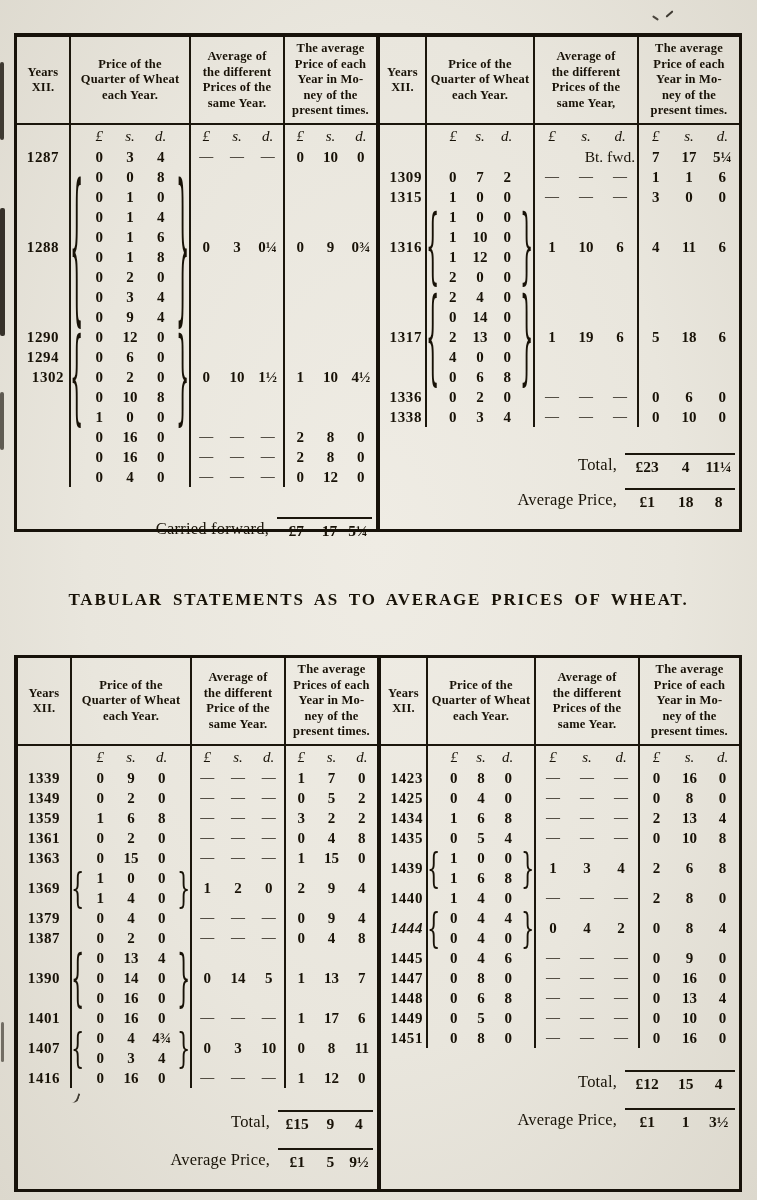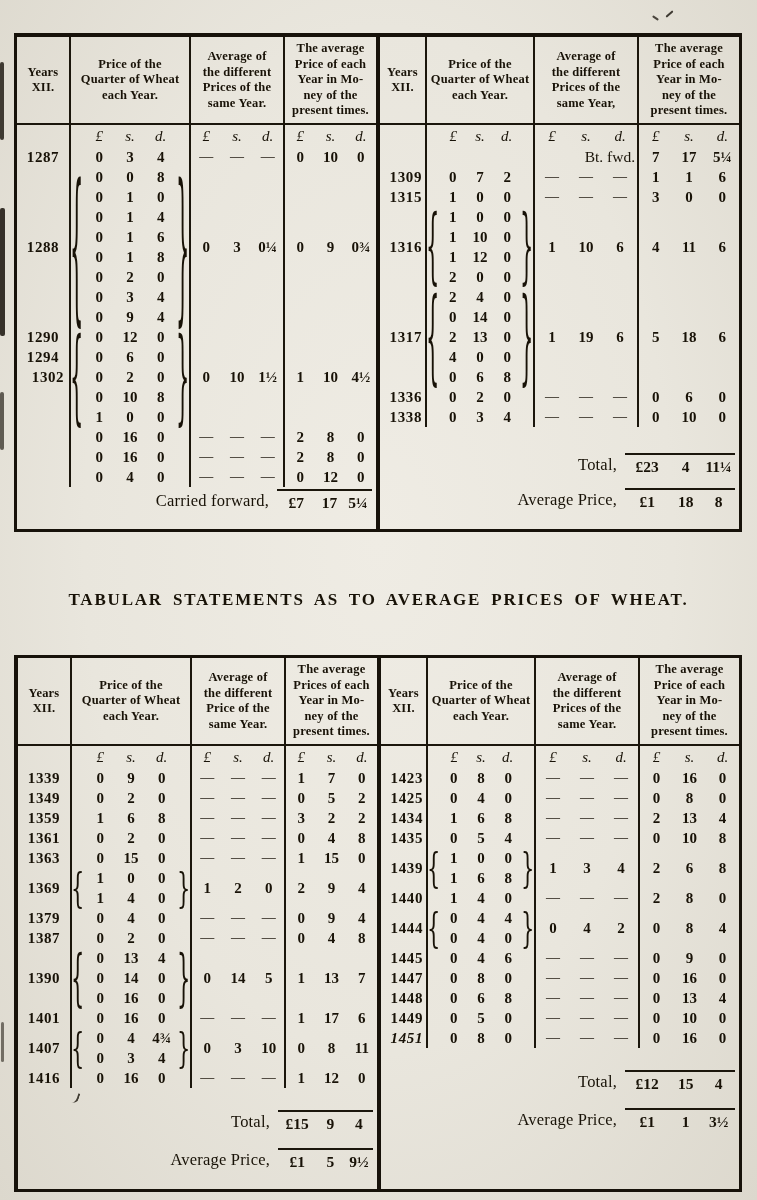--- a/index.html
+++ b/index.html
@@ -56,21 +56,21 @@
   .brace.br{right:0;}
   .bfwd{display:flex;align-items:center;justify-content:flex-end;
     padding-right:2px;font-size:15.5px;}
   .footers{padding:0 4px;}
   .frow{display:flex;justify-content:flex-end;align-items:center;}
   .flabel{font-size:16.5px;padding-right:8px;letter-spacing:.2px;}
   .fmoney{display:grid;grid-template-columns:1.35fr 1fr 1fr;align-items:center;text-align:center;
     width:95px;border-top:2px solid #1b160c;padding-top:3px;
     font-size:15.5px;font-weight:bold;}
   .half-right .fmoney{width:110px;}
-  .frame-top .half-left .frow{margin-top:2px;}
+  .frame-top .half-left .frow{margin-top:30px;}
   .frame-top .half-right .frow{margin-top:12px;}
   .frame-top .half-right .frow.first{margin-top:26px;}
   .frame-bottom .frow{margin-top:15px;}
   .frame-bottom .frow.first{margin-top:22px;}
   .heading{
     position:absolute;top:590px;left:0;width:100%;text-align:center;
     font-size:17px;font-weight:bold;letter-spacing:1.8px;word-spacing:4px;
   }
   
   .mark{position:absolute;background:#17120a;border-radius:2px;}
@@ -876,26 +876,26 @@
           <div class="hcell">Years
 XII.</div>
           <div class="subhead"></div>
           <div class="colbody">
               <div class="ycell" style="height: 20px;">1423</div>
               <div class="ycell" style="height: 20px;">1425</div>
               <div class="ycell" style="height: 20px;">1434</div>
               <div class="ycell" style="height: 20px;">1435</div>
               <div class="ycell" style="height: 40px;">1439</div>
               <div class="ycell" style="height: 20px;">1440</div>
-              <div class="ycell" style="height: 40px;">1444</div>
+              <div class="ycell" style="height: 40px; font-style: italic;">1444</div>
               <div class="ycell" style="height: 20px;">1445</div>
               <div class="ycell" style="height: 20px;">1447</div>
               <div class="ycell" style="height: 20px;">1448</div>
               <div class="ycell" style="height: 20px;">1449</div>
-              <div class="ycell" style="height: 20px; font-style: italic;">1451</div>
+              <div class="ycell" style="height: 20px;">1451</div>
             </div>
         </div>
         <div class="col col-price sep">
           <div class="hcell">Price of the
 Quarter of Wheat
 each Year.</div>
           <div class="subhead money3 pad">
             <i>£</i>
               <i>s.</i>
               <i>d.</i>

